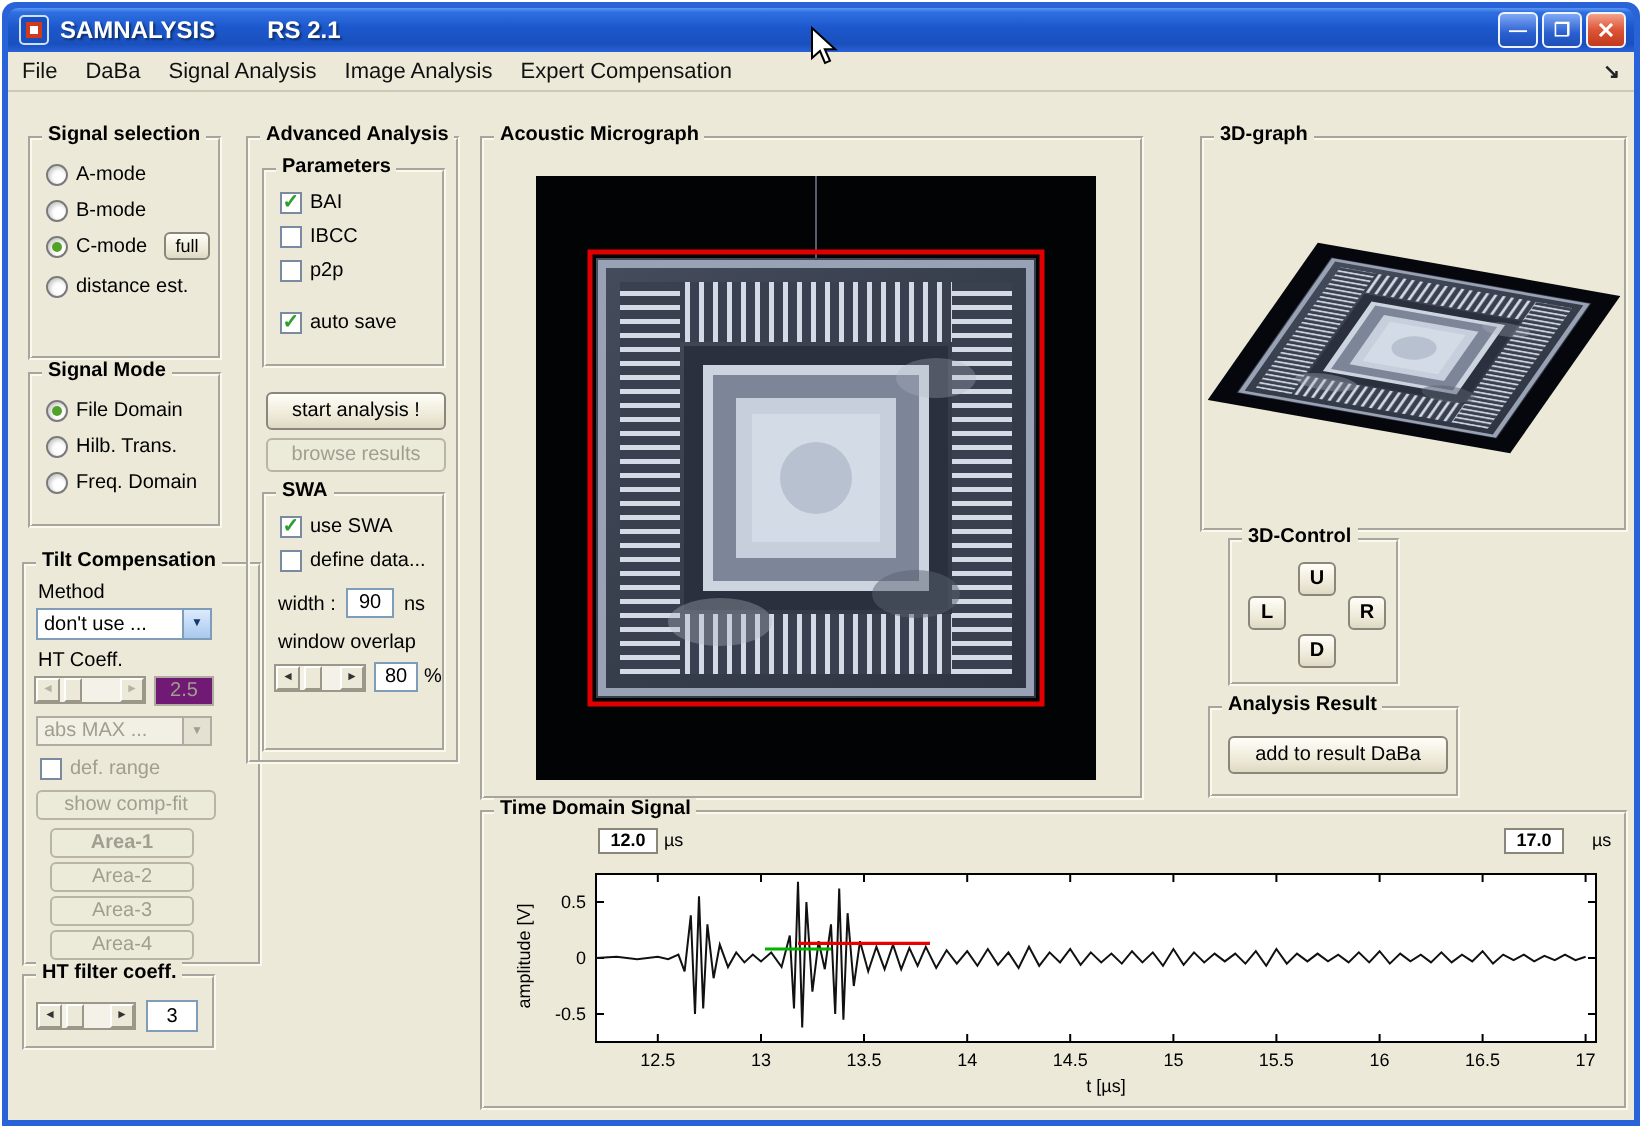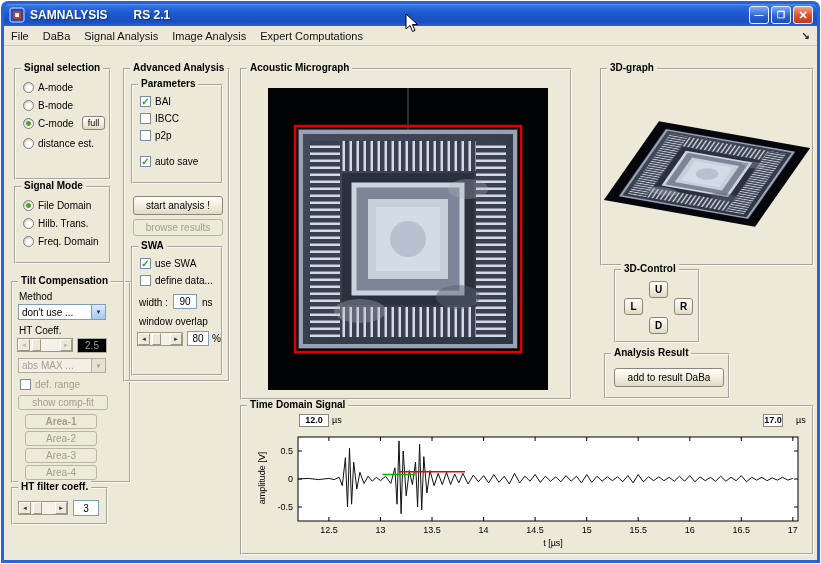--- a/index.html
+++ b/index.html
@@ -58,21 +58,21 @@
   .sbtn{width:12px;background:#ece9d8;border:1px solid #fff;border-right-color:#9b988a;
     border-bottom-color:#9b988a;font-size:6px;display:flex;align-items:center;justify-content:center;
     color:#333;flex:none;}
   .trough{flex:1;position:relative;}
   .thumb{position:absolute;top:0;bottom:0;left:2px;width:9px;background:#ece9d8;border:1px solid #fff;
     border-right-color:#9b988a;border-bottom-color:#9b988a;}
   .slider.dis .sbtn{color:#b5b2a3;}
 
   .edit{position:absolute;background:#fff;border:1px solid #7f9db9;font-size:10px;text-align:center;
     font-family:inherit;padding:0;color:#000;}
-  .edit.dis{background:#000000;color:#a19e90;border-color:#b0ada0;}
+  .edit.dis{background:#701a75;color:#a19e90;border-color:#b0ada0;}
 
   .blackbox{position:absolute;background:#000;}
   .valbox{position:absolute;background:#fff;border:1px solid #8a877a;font-size:9px;font-weight:bold;
     text-align:center;line-height:11px;color:#000;}
   .unit{position:absolute;font-size:9px;color:#000;}
   .ylabel{position:absolute;left:-26px;top:66px;width:92px;text-align:center;font-size:9px;
     transform:rotate(-90deg);color:#000;}
   .xlabel{position:absolute;left:256px;top:131px;width:110px;text-align:center;font-size:9px;color:#000;}
   .cursor{position:absolute;left:404px;top:12px;z-index:60;}
 </style>
@@ -94,21 +94,21 @@
       <div class="wbtn">❐</div>
       <div class="wbtn close">✕</div>
     </div>
   </div>
 
   <div class="menubar">
     <span class="mitem">File</span>
     <span class="mitem">DaBa</span>
     <span class="mitem">Signal Analysis</span>
     <span class="mitem">Image Analysis</span>
-    <span class="mitem">Expert Computations</span>
+    <span class="mitem">Expert Compensation</span>
     <span class="dock">↘</span>
   </div>
 
   <div class="client">
 
     <div class="panel" style="left:10px;top:22px;width:97px;height:112px;">
       <span class="ptitle">Signal selection</span>
       <div class="row" style="top:12px;">
         <span class="radio"></span>
         <span>A-mode</span>
@@ -303,21 +303,21 @@
 
     <div class="panel" style="left:600px;top:307px;width:126px;height:46px;">
       <span class="ptitle">Analysis Result</span>
       <div class="btn" style="left:8px;top:13px;width:110px;height:19px;">add to result DaBa</div>
     </div>
 
     <div class="panel" style="left:236px;top:359px;width:574px;height:150px;">
       <span class="ptitle">Time Domain Signal</span>
       <div class="valbox" style="left:57px;top:7px;width:30px;height:13px;">12.0</div>
       <span class="unit" style="left:90px;top:8px;">µs</span>
-      <div class="valbox" style="left:521px;top:7px;width:20px;height:13px;">17.0</div>
+      <div class="valbox" style="left:510px;top:7px;width:30px;height:13px;">17.0</div>
       <span class="unit" style="left:554px;top:8px;">µs</span>
       <div class="ylabel">amplitude [V]</div>
       <div class="xlabel">t [µs]</div>
       <svg id="tds-svg" style="position:absolute;left:0;top:0;" width="570" height="146" viewBox="0 0 570 146">
           <rect x="56" y="30" width="500" height="84" fill="#ffffff" stroke="#000000"></rect>
           <line x1="86.9" y1="114" x2="86.9" y2="110" stroke="#000"></line>
           <line x1="86.9" y1="30" x2="86.9" y2="34" stroke="#000"></line>
           <text x="86.9" y="126" text-anchor="middle" font-size="9" font-family="&quot;Liberation Sans&quot;, sans-serif">12.5</text>
           <line x1="138.5" y1="114" x2="138.5" y2="110" stroke="#000"></line>
           <line x1="138.5" y1="30" x2="138.5" y2="34" stroke="#000"></line>

